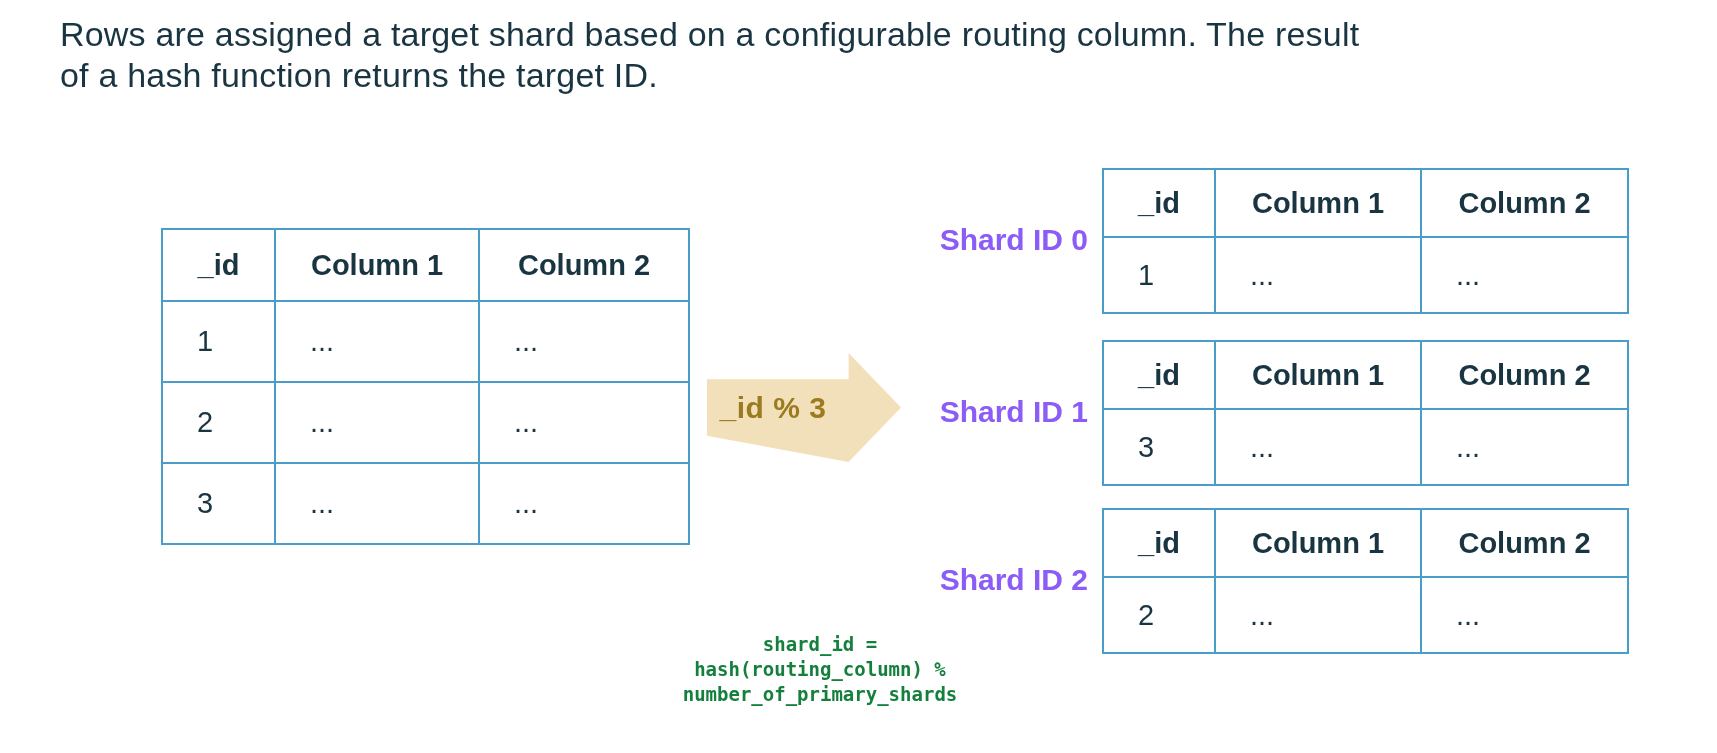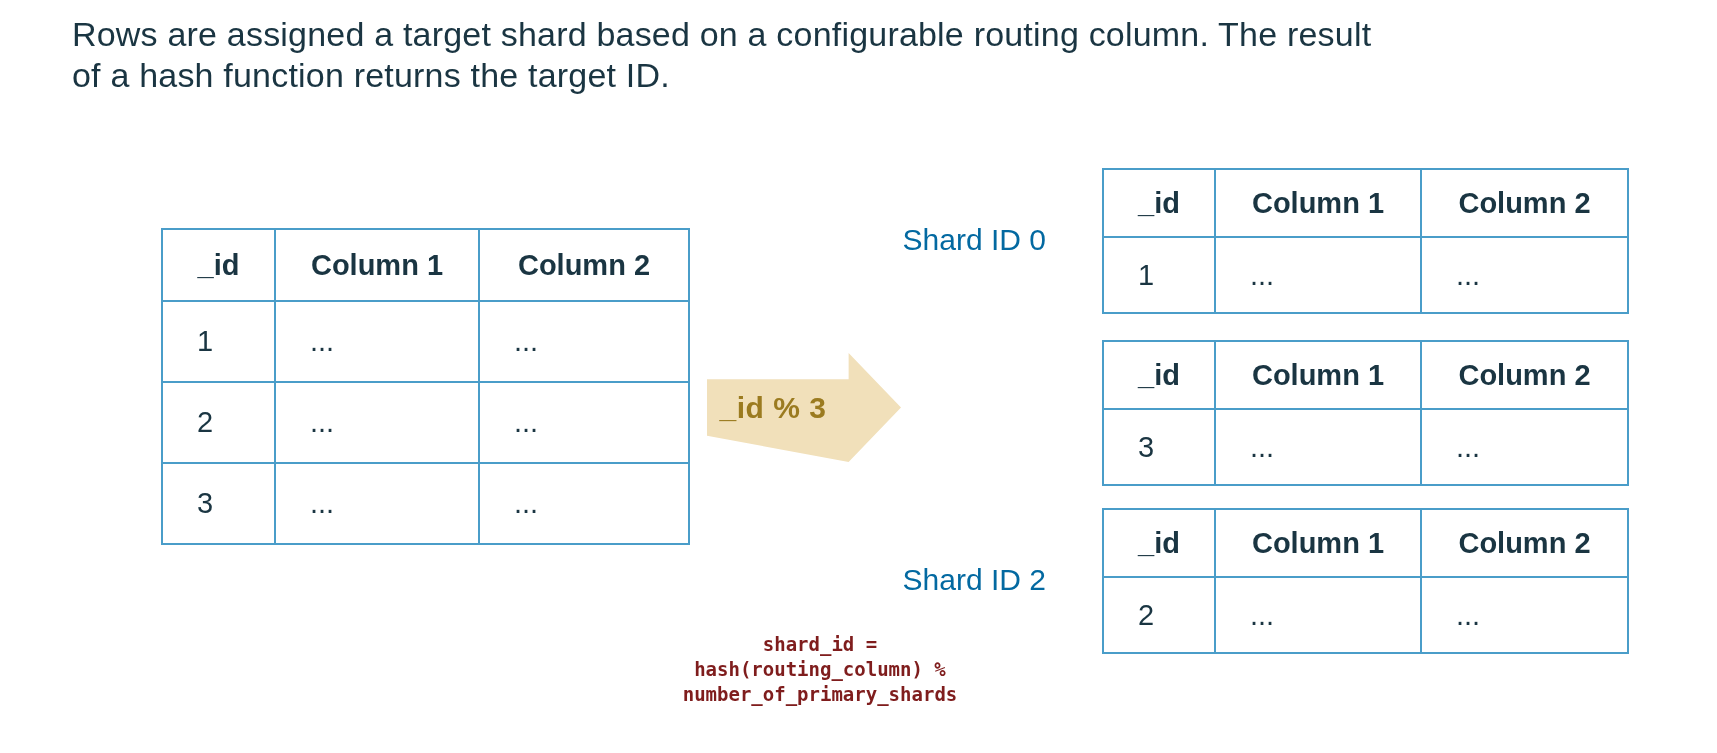--- a/index.html
+++ b/index.html
@@ -13,21 +13,21 @@
     width: 1717px;
     height: 753px;
     background: #ffffff;
     overflow: hidden;
     color: #1a3542;
   }
 
   
   .title {
     position: absolute;
-    left: 72px;
+    left: 60px;
     top: 14px;
     font-size: 34px;
     line-height: 41px;
     font-weight: 400;
     color: #1a3542;
     letter-spacing: 0.2px;
   }
   .title span { display: block; }
 
   
@@ -68,29 +68,29 @@
   .shard-tbl { left: 1102px; }
   .shard-tbl col.c0 { width: 112px; }
   .shard-tbl col.c1 { width: 206px; }
   .shard-tbl col.c2 { width: 207px; }
   .shard-tbl tr.hdr  { height: 68px; }
   .shard-tbl tr.data { height: 76px; }
 
   
   .shard-label {
     position: absolute;
-    left: 811px;
+    left: 853px;
     width: 235px;
     height: 144px;
     display: flex;
     align-items: center;
     justify-content: flex-end;
     font-size: 30px;
-    font-weight: 400;
-    color: #0369a1;
+    font-weight: 700;
+    color: #8b5cf6;
     white-space: nowrap;
   }
 
   
   .arrow {
     position: absolute;
     left: 707px;
     top: 353px;
     width: 178px;
     height: 109px;
@@ -122,21 +122,21 @@
     position: absolute;
     left: 600px;
     top: 632px;
     width: 440px;
     margin: 0;
     text-align: center;
     font-family: "DejaVu Sans Mono", monospace;
     font-size: 19px;
     line-height: 25px;
     font-weight: bold;
-    color: #7f1d1d;
+    color: #15803d;
     white-space: pre;
   }
 </style>
 </head>
 <body>
 
 <div class="canvas">
 
   <div class="title">
     <span>Rows are assigned a target shard based on a configurable routing column. The result</span>
@@ -192,20 +192,21 @@
         <th>Column 2</th>
       </tr>
       <tr class="data">
         <td>1</td>
         <td>...</td>
         <td>...</td>
       </tr>
     </tbody>
   </table>
 
+  <div class="shard-label" style="top:340px">Shard ID 1</div>
   <table class="tbl shard-tbl" style="top:340px">
     <colgroup>
         <col class="c0">
         <col class="c1">
         <col class="c2">
       </colgroup>
     <tbody>
       <tr class="hdr">
         <th>_id</th>
         <th>Column 1</th>

